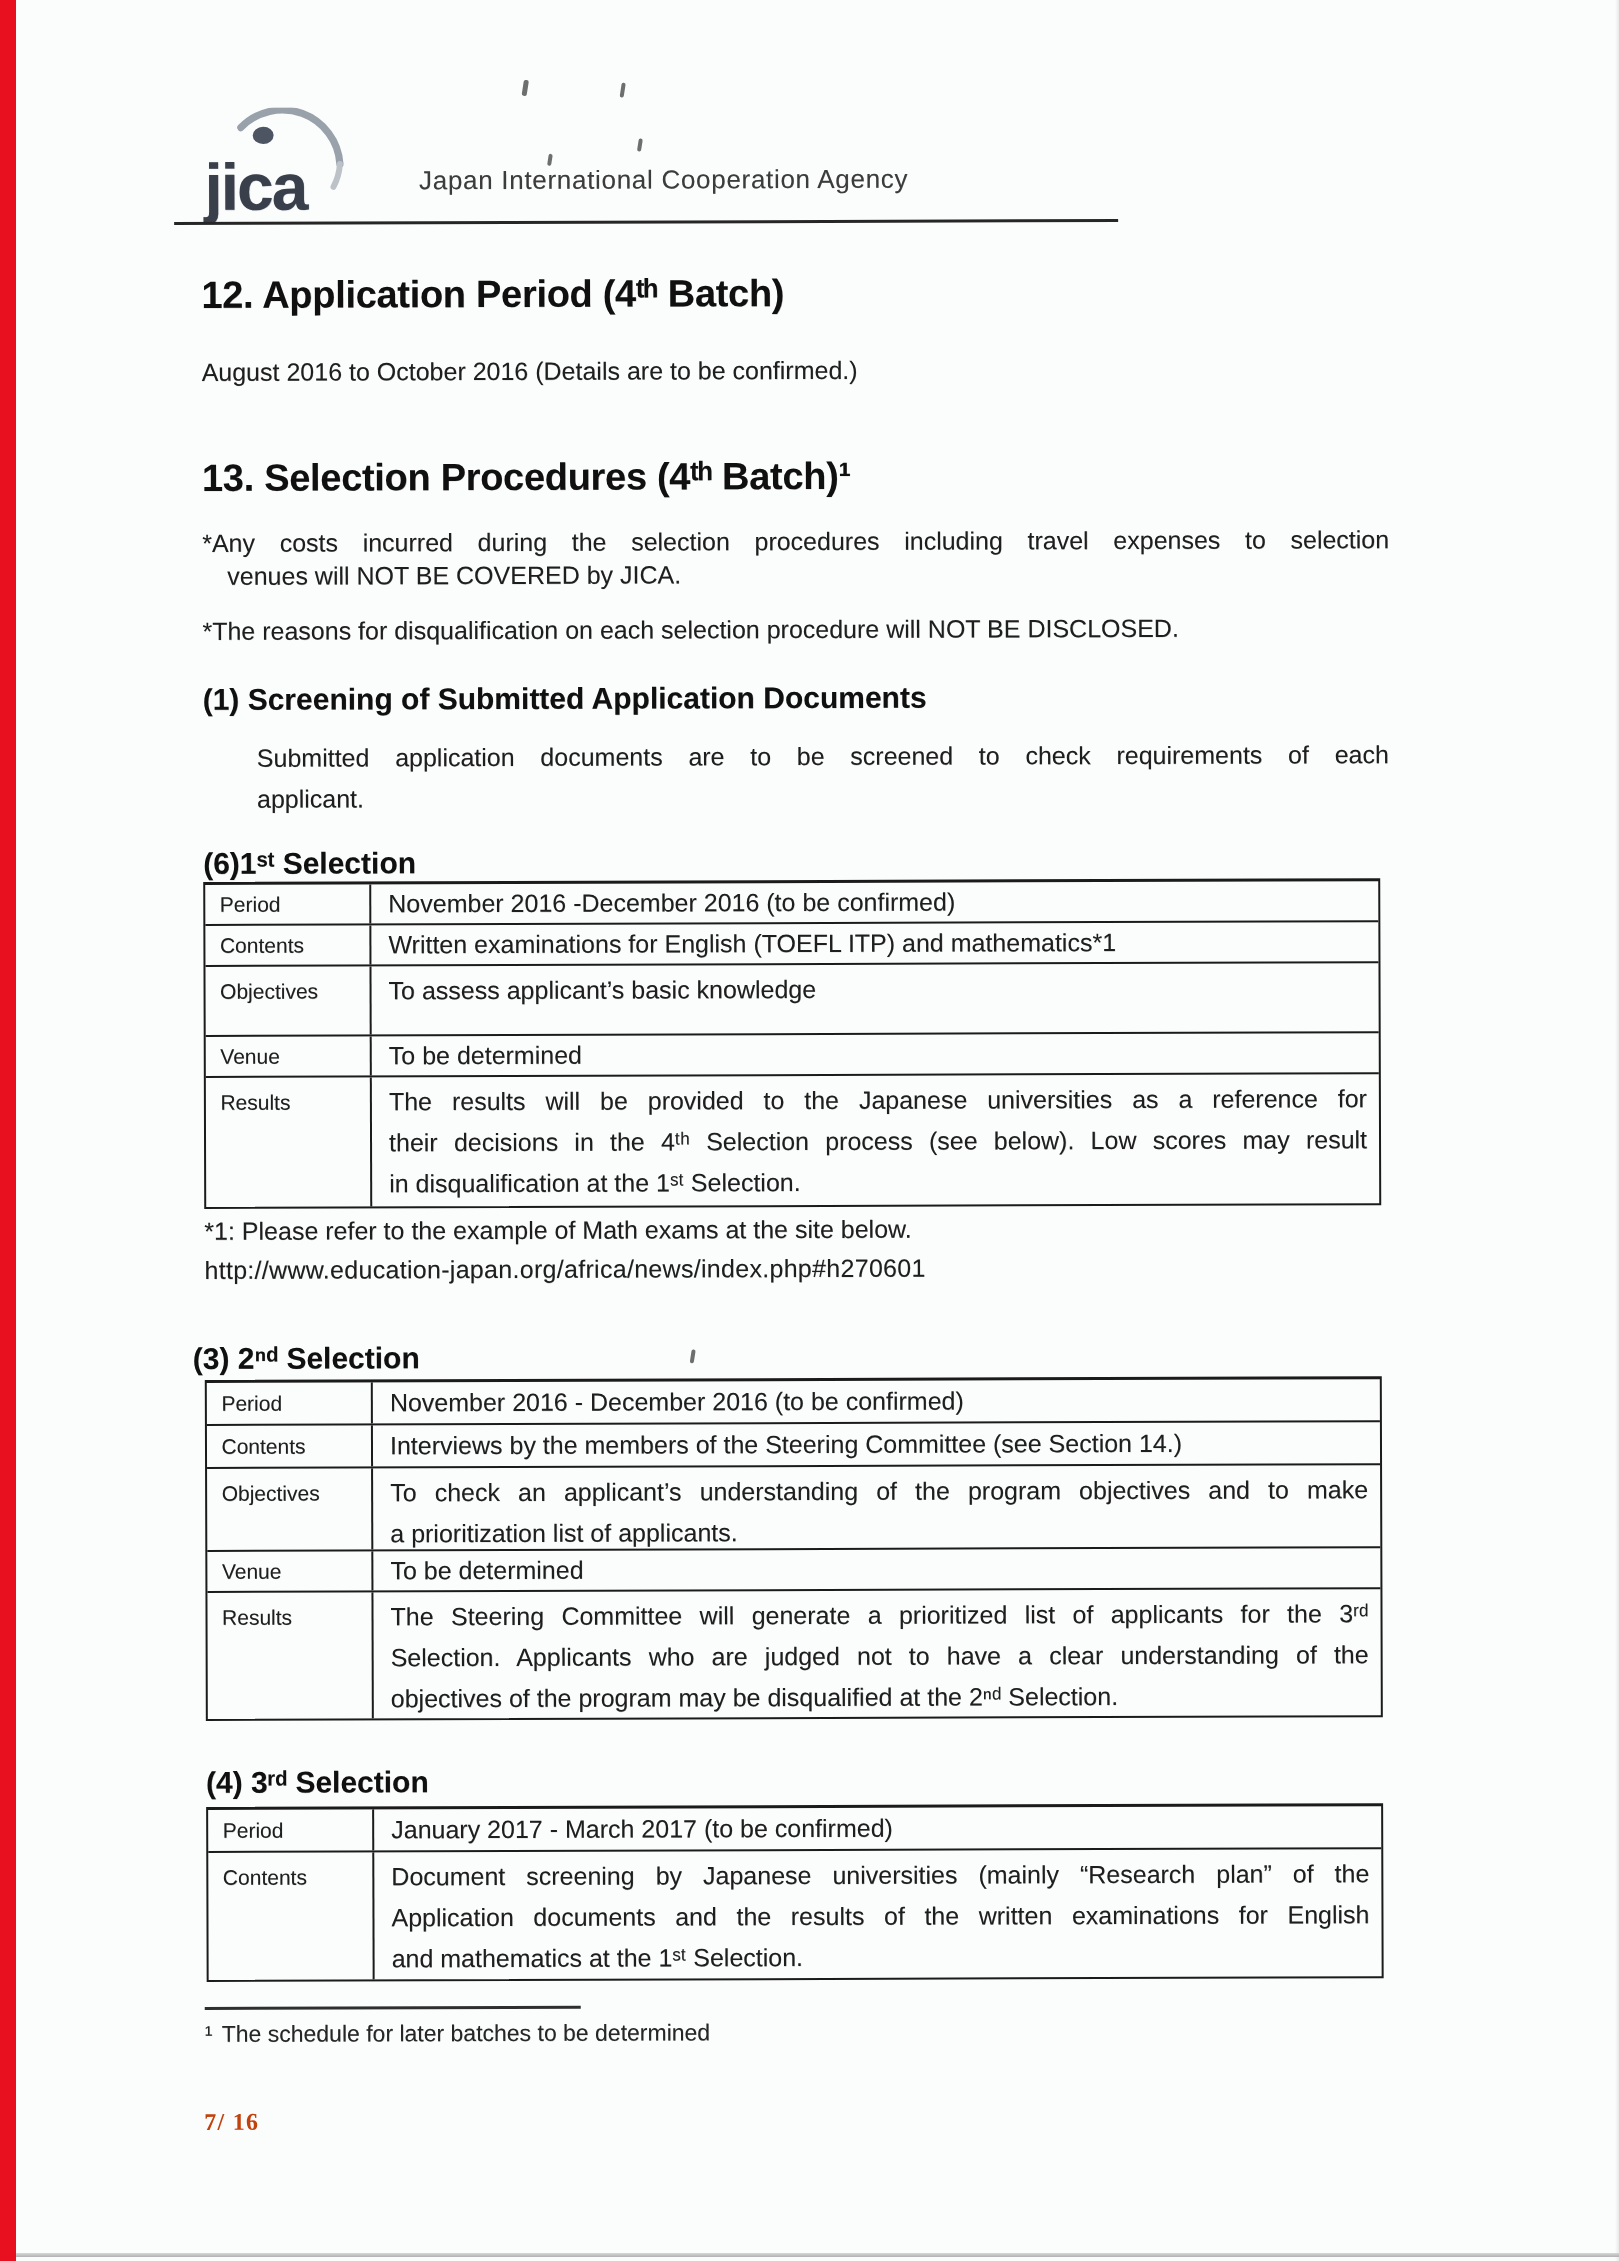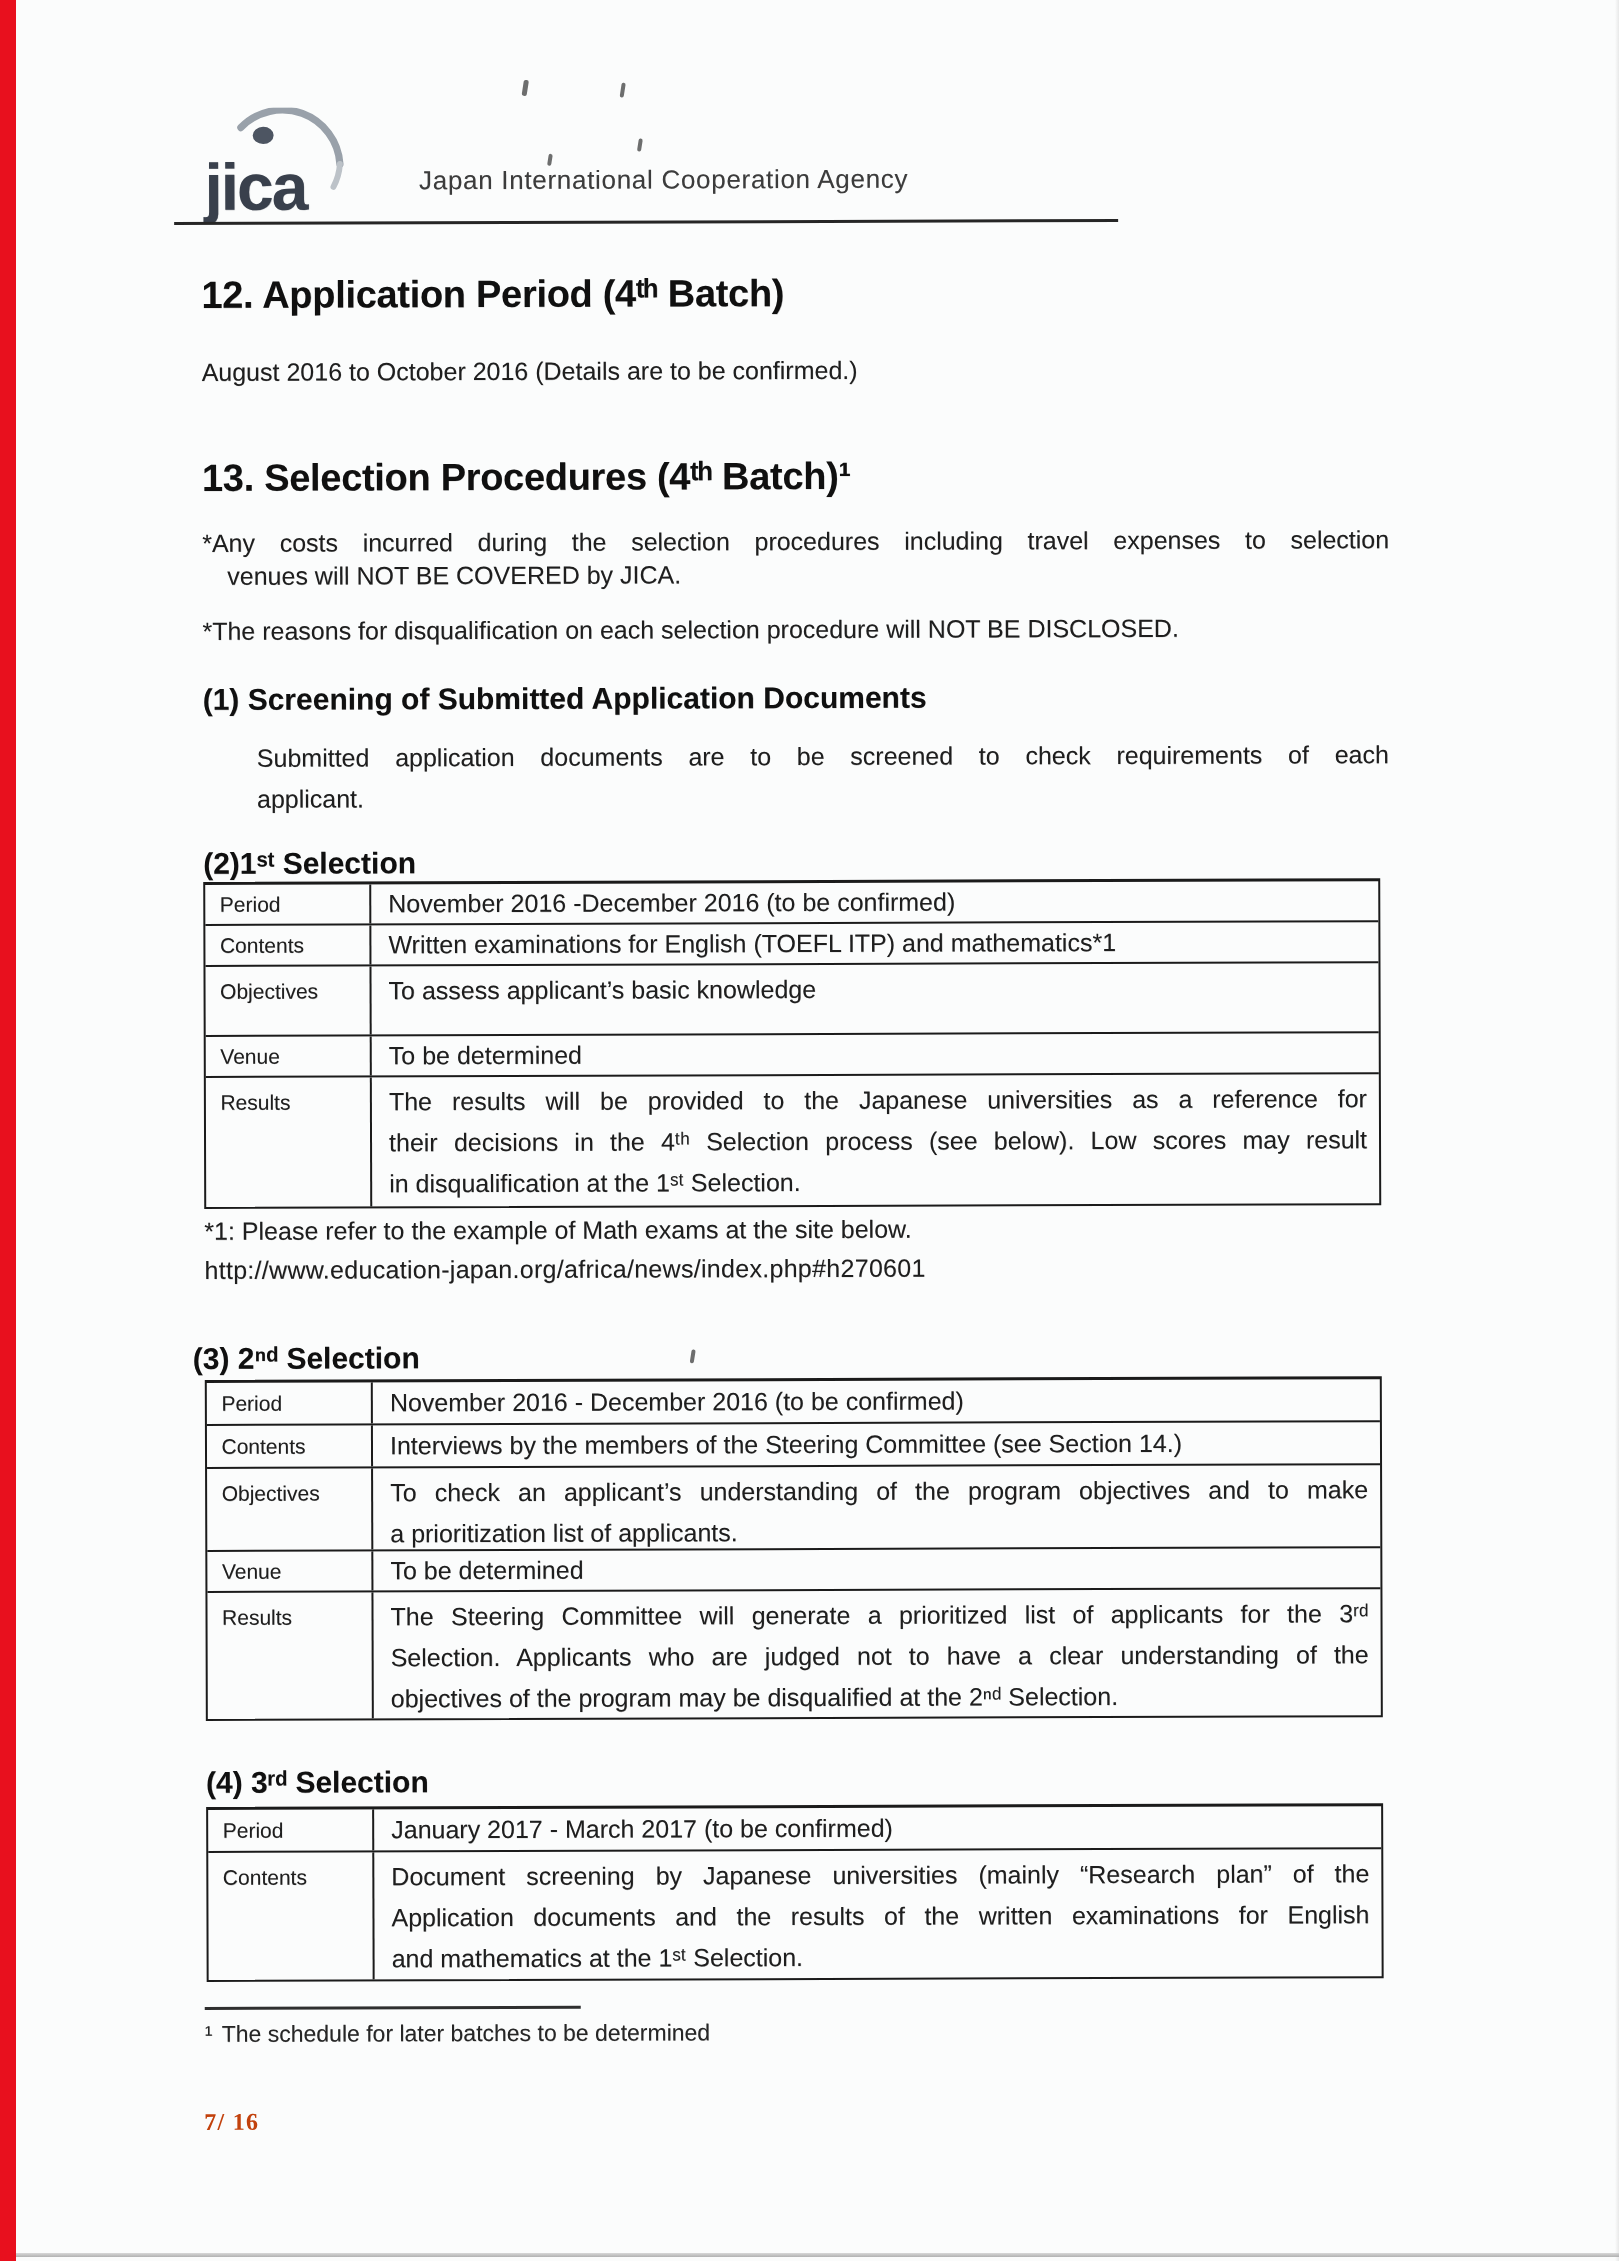--- a/index.html
+++ b/index.html
@@ -116,21 +116,21 @@
   </div>
 
   <div class="abs ink body-t p-note2">*The reasons for disqualification on each selection procedure will NOT BE DISCLOSED.</div>
 
   <div class="abs ink h-sub" style="left:204px;top:681px;">(1) Screening of Submitted Application Documents</div>
   <div class="abs ink body-t p-screenbody">
     <span class="line lh62 j">Submitted application documents are to be screened to check requirements of each</span>
     <span class="line lh62">applicant.</span>
   </div>
 
-  <div class="abs ink h-sub" style="left:204px;top:845px;">(2)1ˢᵗ Selection</div>
+  <div class="abs ink h-sub" style="left:204px;top:845px;">(6)1ˢᵗ Selection</div>
 
   <div class="abs tbl" style="top:880px;">
     <div class="trow mid h60">
       <div class="tlabel ink">Period</div>
       <div class="tval ink">November 2016 -December 2016 (to be confirmed)</div>
     </div>
     <div class="trow mid h62">
       <div class="tlabel ink">Contents</div>
       <div class="tval ink">Written examinations for English (TOEFL ITP) and mathematics*1</div>
     </div>

